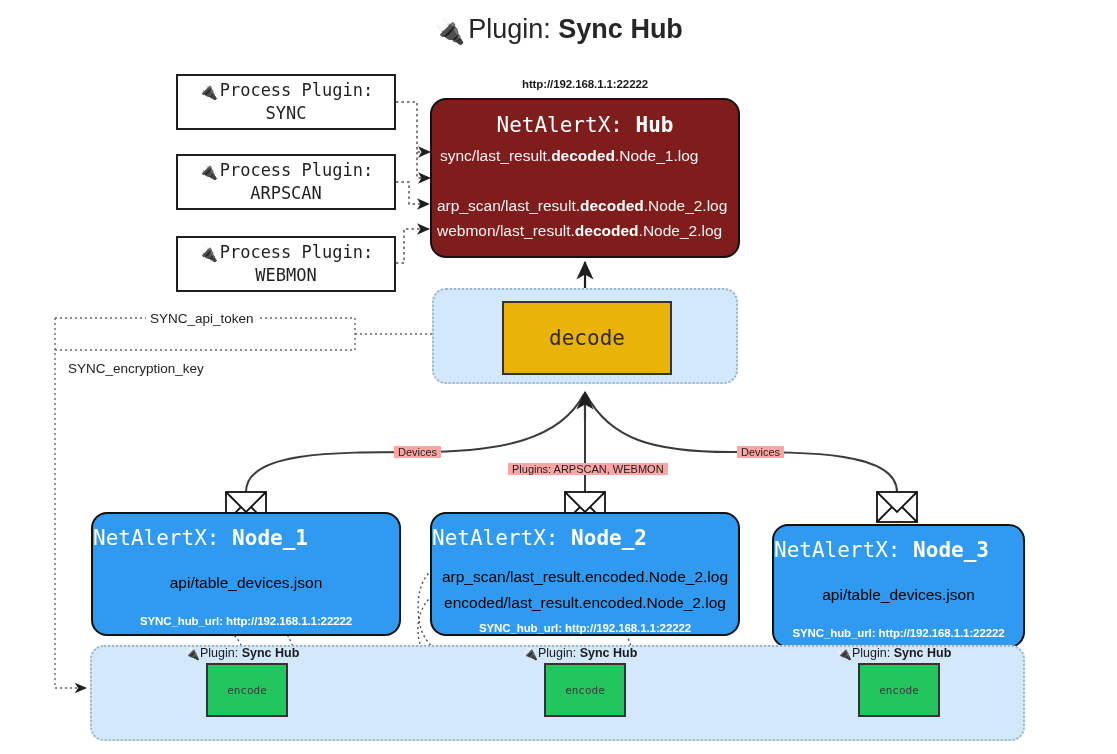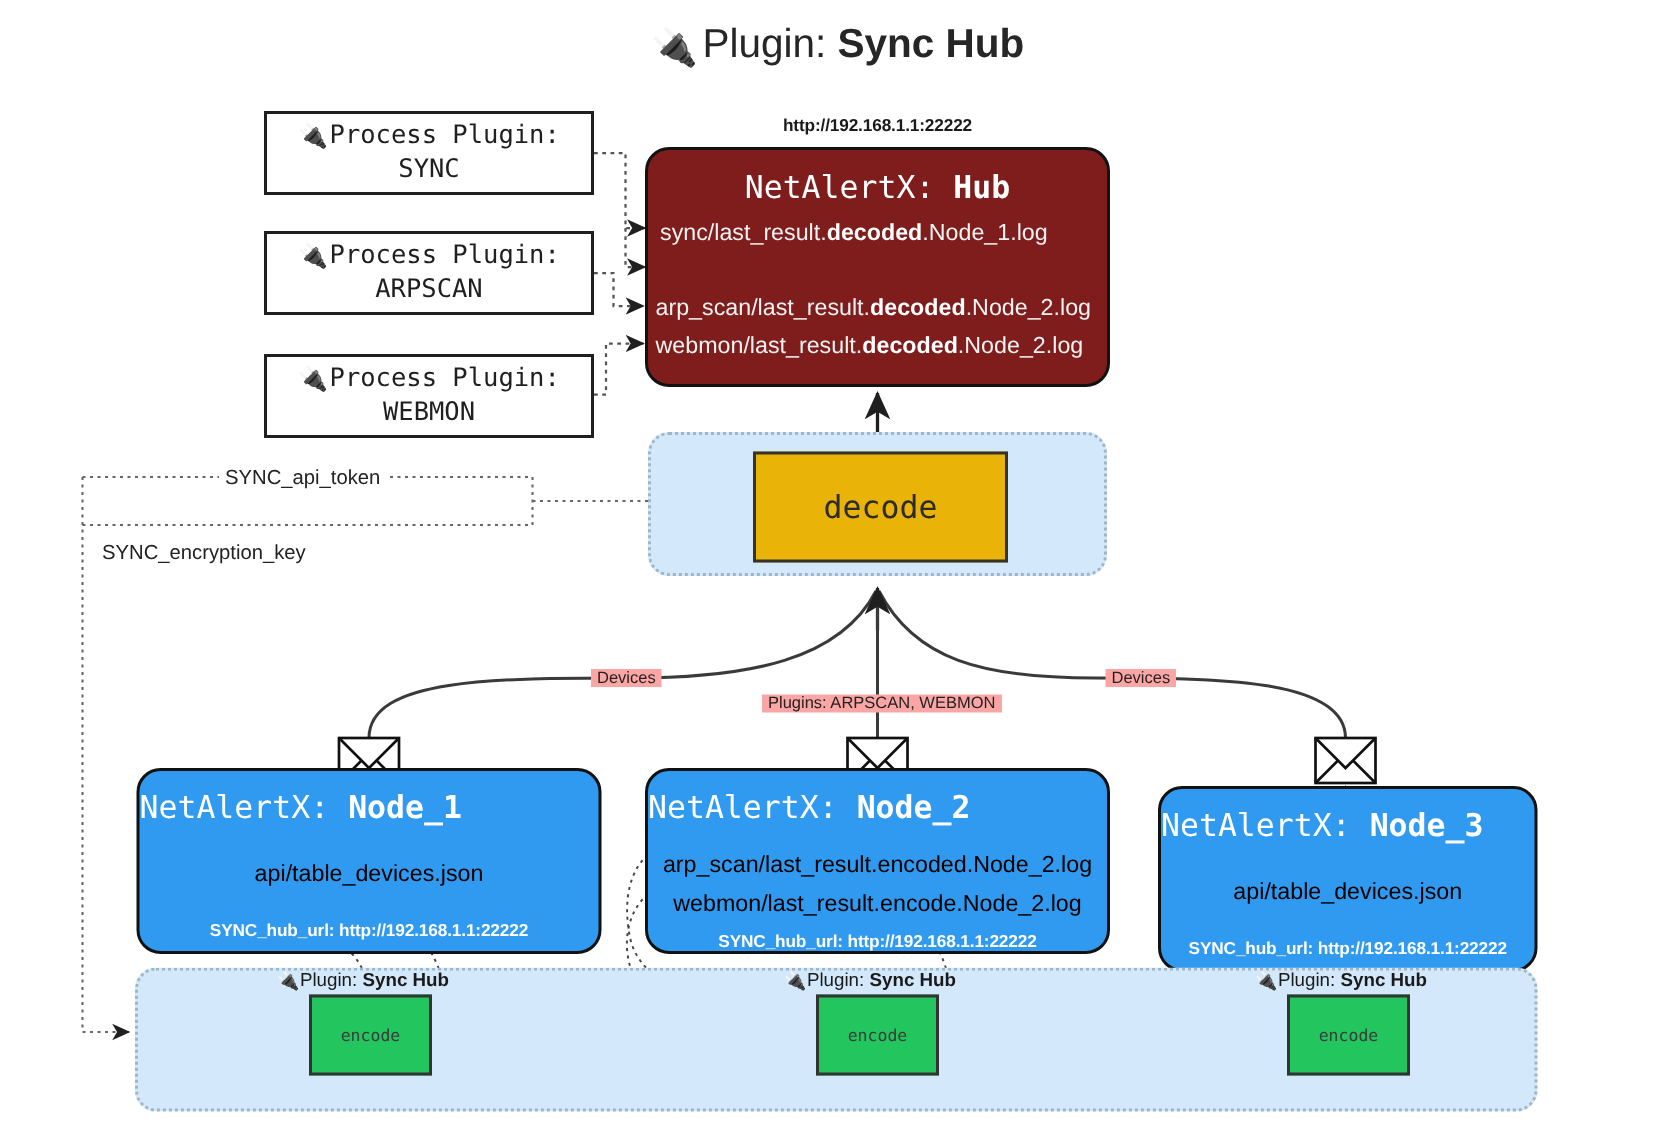--- a/index.html
+++ b/index.html
@@ -339,21 +339,21 @@
     <div class="nax-line" style="top:60px;">api/table_devices.json</div>
     <div class="nax-foot" style="top:101px;">SYNC_hub_url: http://192.168.1.1:22222</div>
   </div>
 
   <div class="node nax-node" style="left:430px; top:512px; width:310px; height:124px;">
     <div class="nax-title">
       <span>NetAlertX:</span>
       <span class="strong">Node_2</span>
     </div>
     <div class="nax-line" style="top:54px;">arp_scan/last_result.encoded.Node_2.log</div>
-    <div class="nax-line" style="top:80px;">webmon/last_result.encode.Node_2.log</div>
+    <div class="nax-line" style="top:80px;">encoded/last_result.encoded.Node_2.log</div>
     <div class="nax-foot" style="top:108px;">SYNC_hub_url: http://192.168.1.1:22222</div>
   </div>
 
   <div class="node nax-node" style="left:772px; top:512px; width:253px; height:124px;margin-top:12px;">
     <div class="nax-title">
       <span>NetAlertX:</span>
       <span class="strong">Node_3</span>
     </div>
     <div class="nax-line" style="top:60px;">api/table_devices.json</div>
     <div class="nax-foot" style="top:101px;">SYNC_hub_url: http://192.168.1.1:22222</div>

